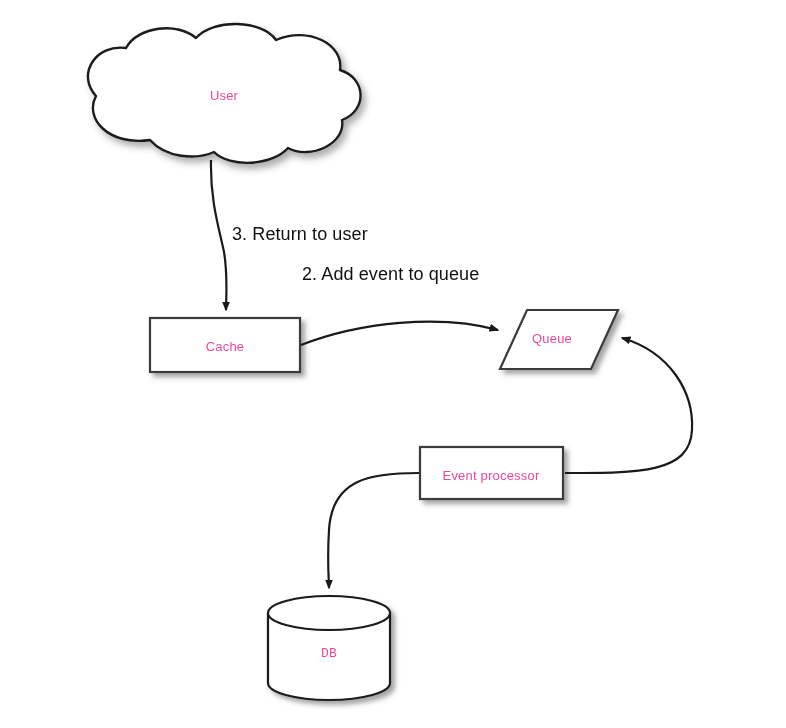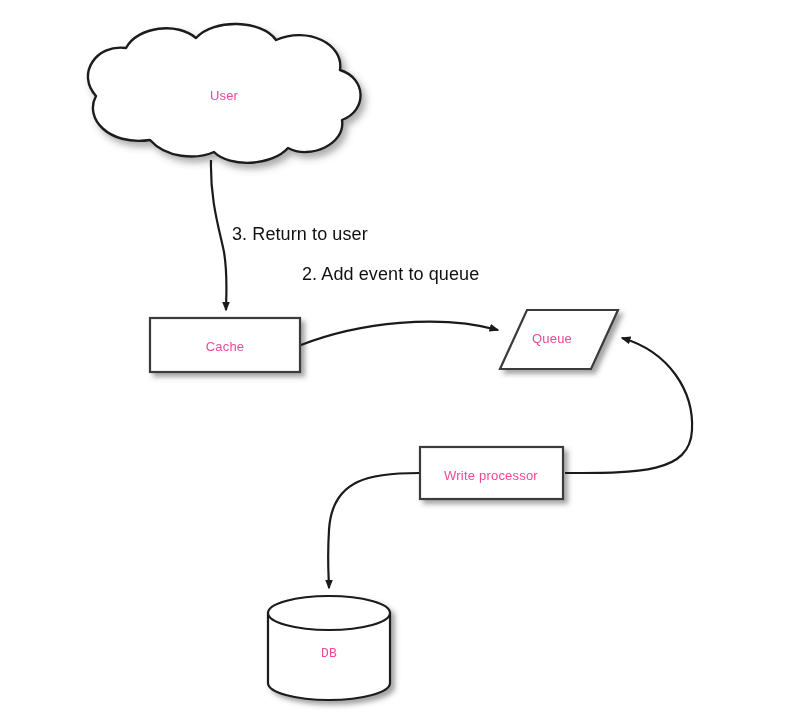--- a/index.html
+++ b/index.html
@@ -106,21 +106,21 @@
       <path d="M 419 473 C 372 473, 332 478, 329 530 C 327 562, 329 580, 329 588" fill="none" stroke="#1a1a1a" stroke-width="2.2" marker-end="url(#arrowhead)"></path>
     </g>
   </svg>
 
   <div class="node-label" style="left:224px; top:95px;">User</div>
 
   <div class="node-label" style="left:225px; top:346px;">Cache</div>
 
   <div class="node-label" style="left:552px; top:338px;">Queue</div>
 
-  <div class="node-label" style="left:491px; top:475px;">Write processor</div>
+  <div class="node-label" style="left:491px; top:475px;">Event processor</div>
 
   <div class="node-label" style="left:329px; top:653px;font-family:Liberation Mono, monospace;">DB</div>
 
 
   <div class="step-label" style="left:302px; top:264px;">2. Add event to queue</div>
 
   <div class="step-label" style="left:232px; top:224px;">3. Return to user</div>
 
 
 </div>

